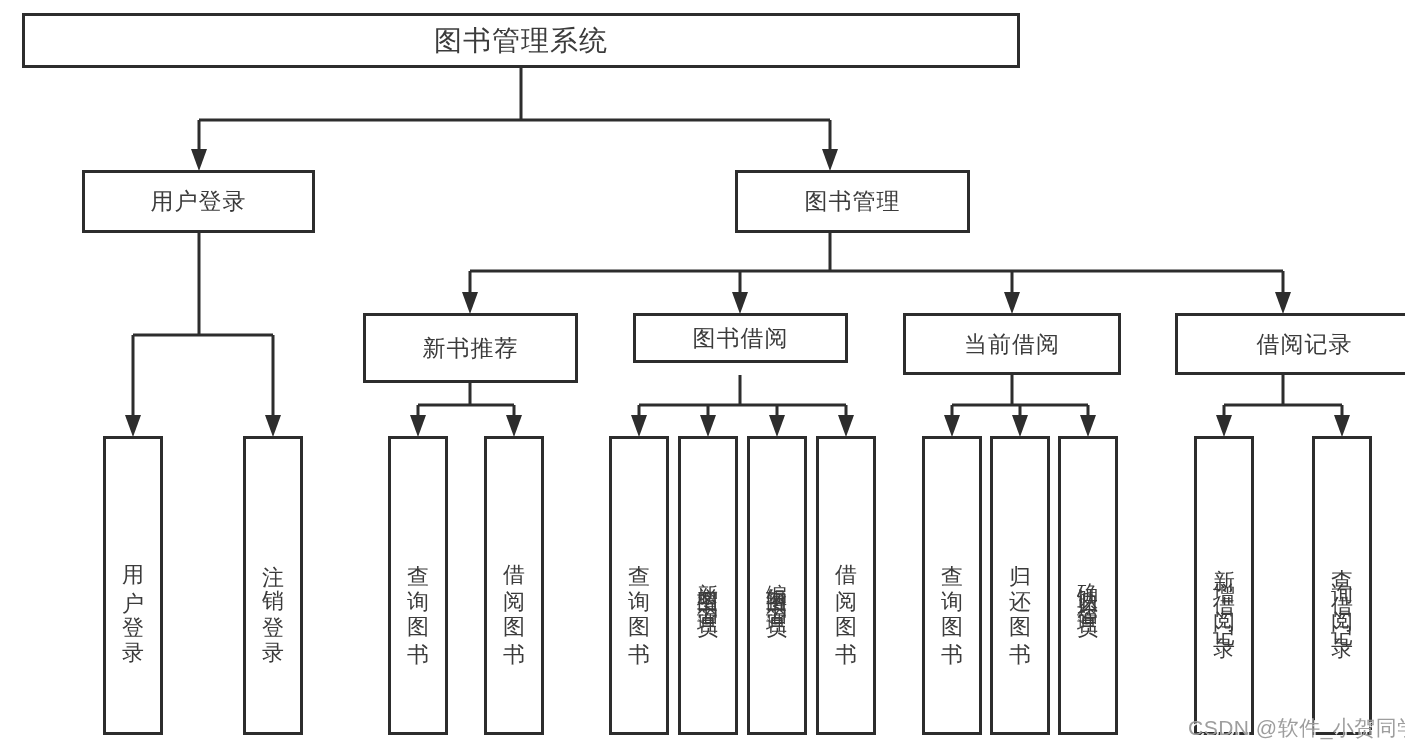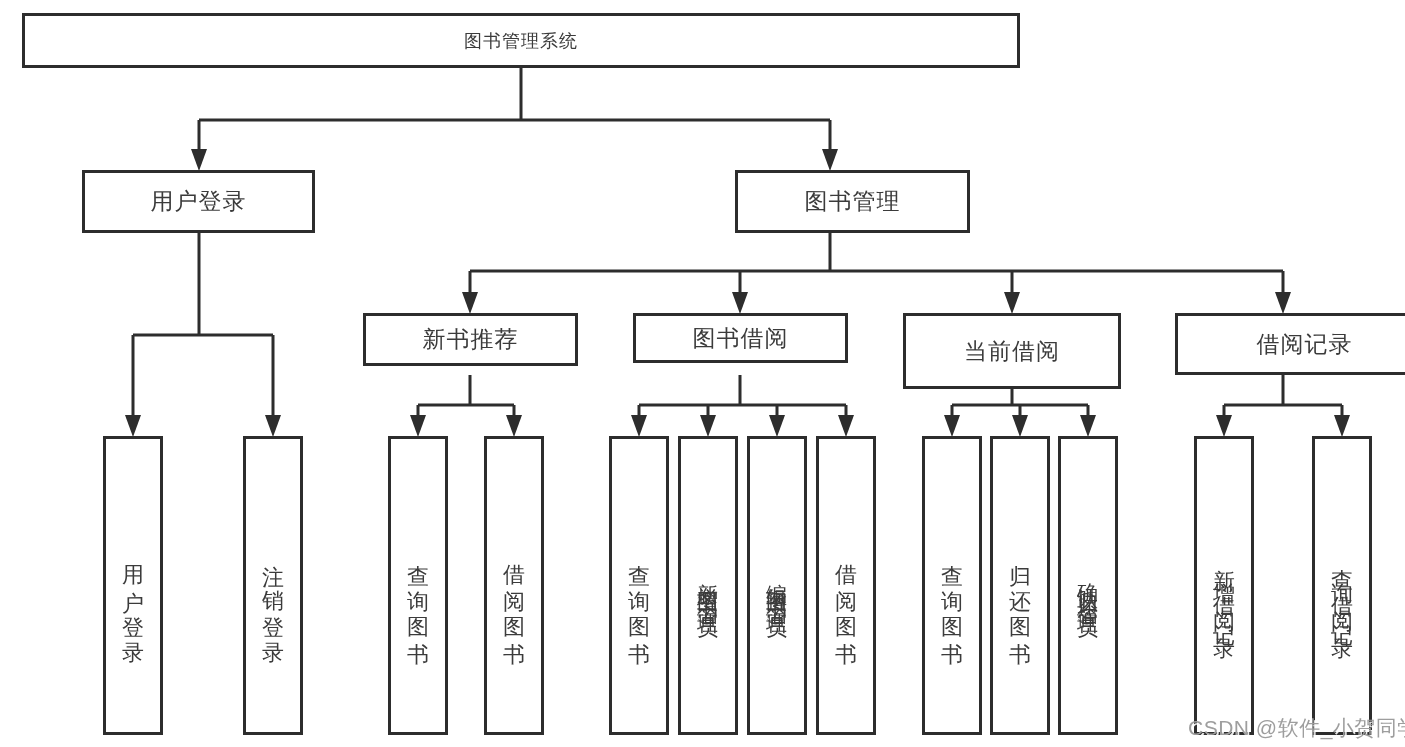--- a/index.html
+++ b/index.html
@@ -22,28 +22,28 @@
     background: #ffffff;
     display: flex;
     align-items: center;
     justify-content: center;
     color: #3b3b3b;
     z-index: 2;
   }
   .h-label { font-size: 23px; letter-spacing: 1px; white-space: nowrap; }
 
   #root    { left: 22px;  top: 13px;  width: 998px; height: 55px; }
-  #root .h-label { font-size: 18px; }
+  #root .h-label { font-size: 28px; }
 
   #n-user-login { left: 82px;  top: 170px; width: 233px; height: 63px; }
   #n-book-mgmt  { left: 735px; top: 170px; width: 235px; height: 63px; }
 
-  #n-new-rec { left: 363px;  top: 313px; width: 215px; height: 53px; }
+  #n-new-rec { left: 363px;  top: 313px; width: 215px; height: 70px; }
   #n-borrow  { left: 633px;  top: 313px; width: 215px; height: 50px; }
-  #n-current { left: 903px;  top: 313px; width: 218px; height: 76px; }
+  #n-current { left: 903px;  top: 313px; width: 218px; height: 62px; }
   #n-records { left: 1175px; top: 313px; width: 259px; height: 62px; }
 
   .leaf {
     top: 436px;
     height: 299px;
     width: 60px;
   }
   .leaf .v-label {
     writing-mode: vertical-rl;
     font-size: 22px;

